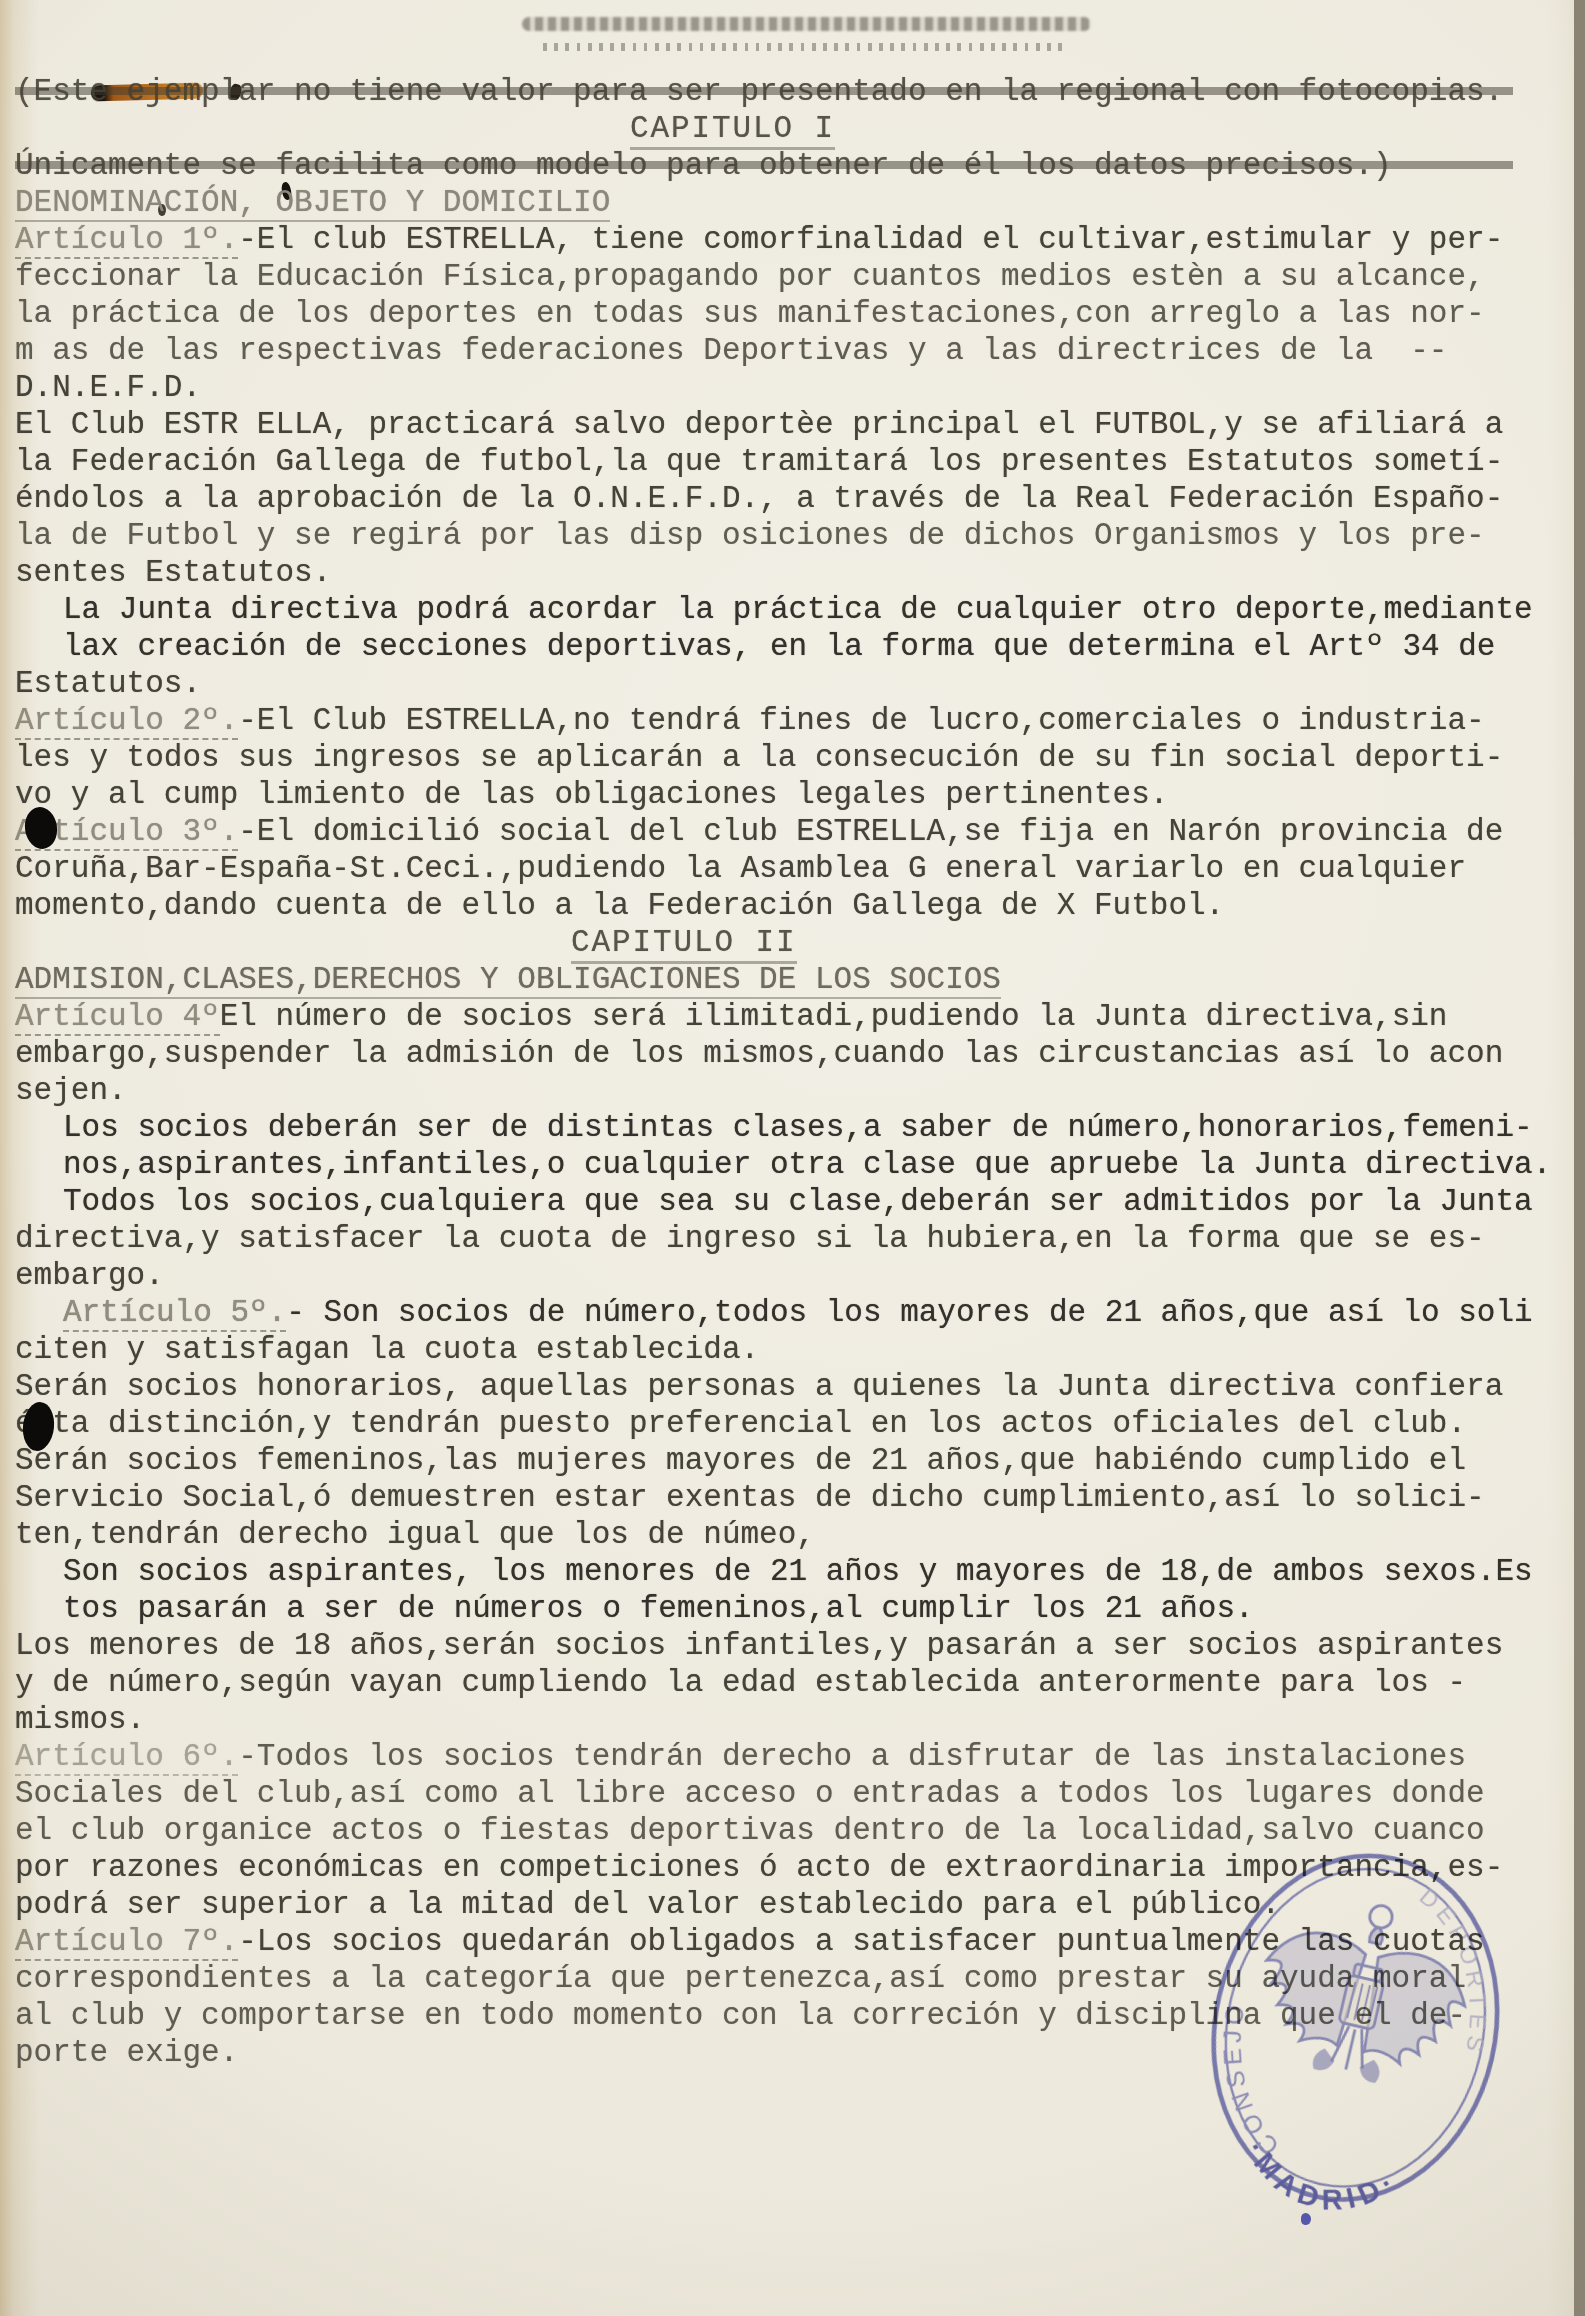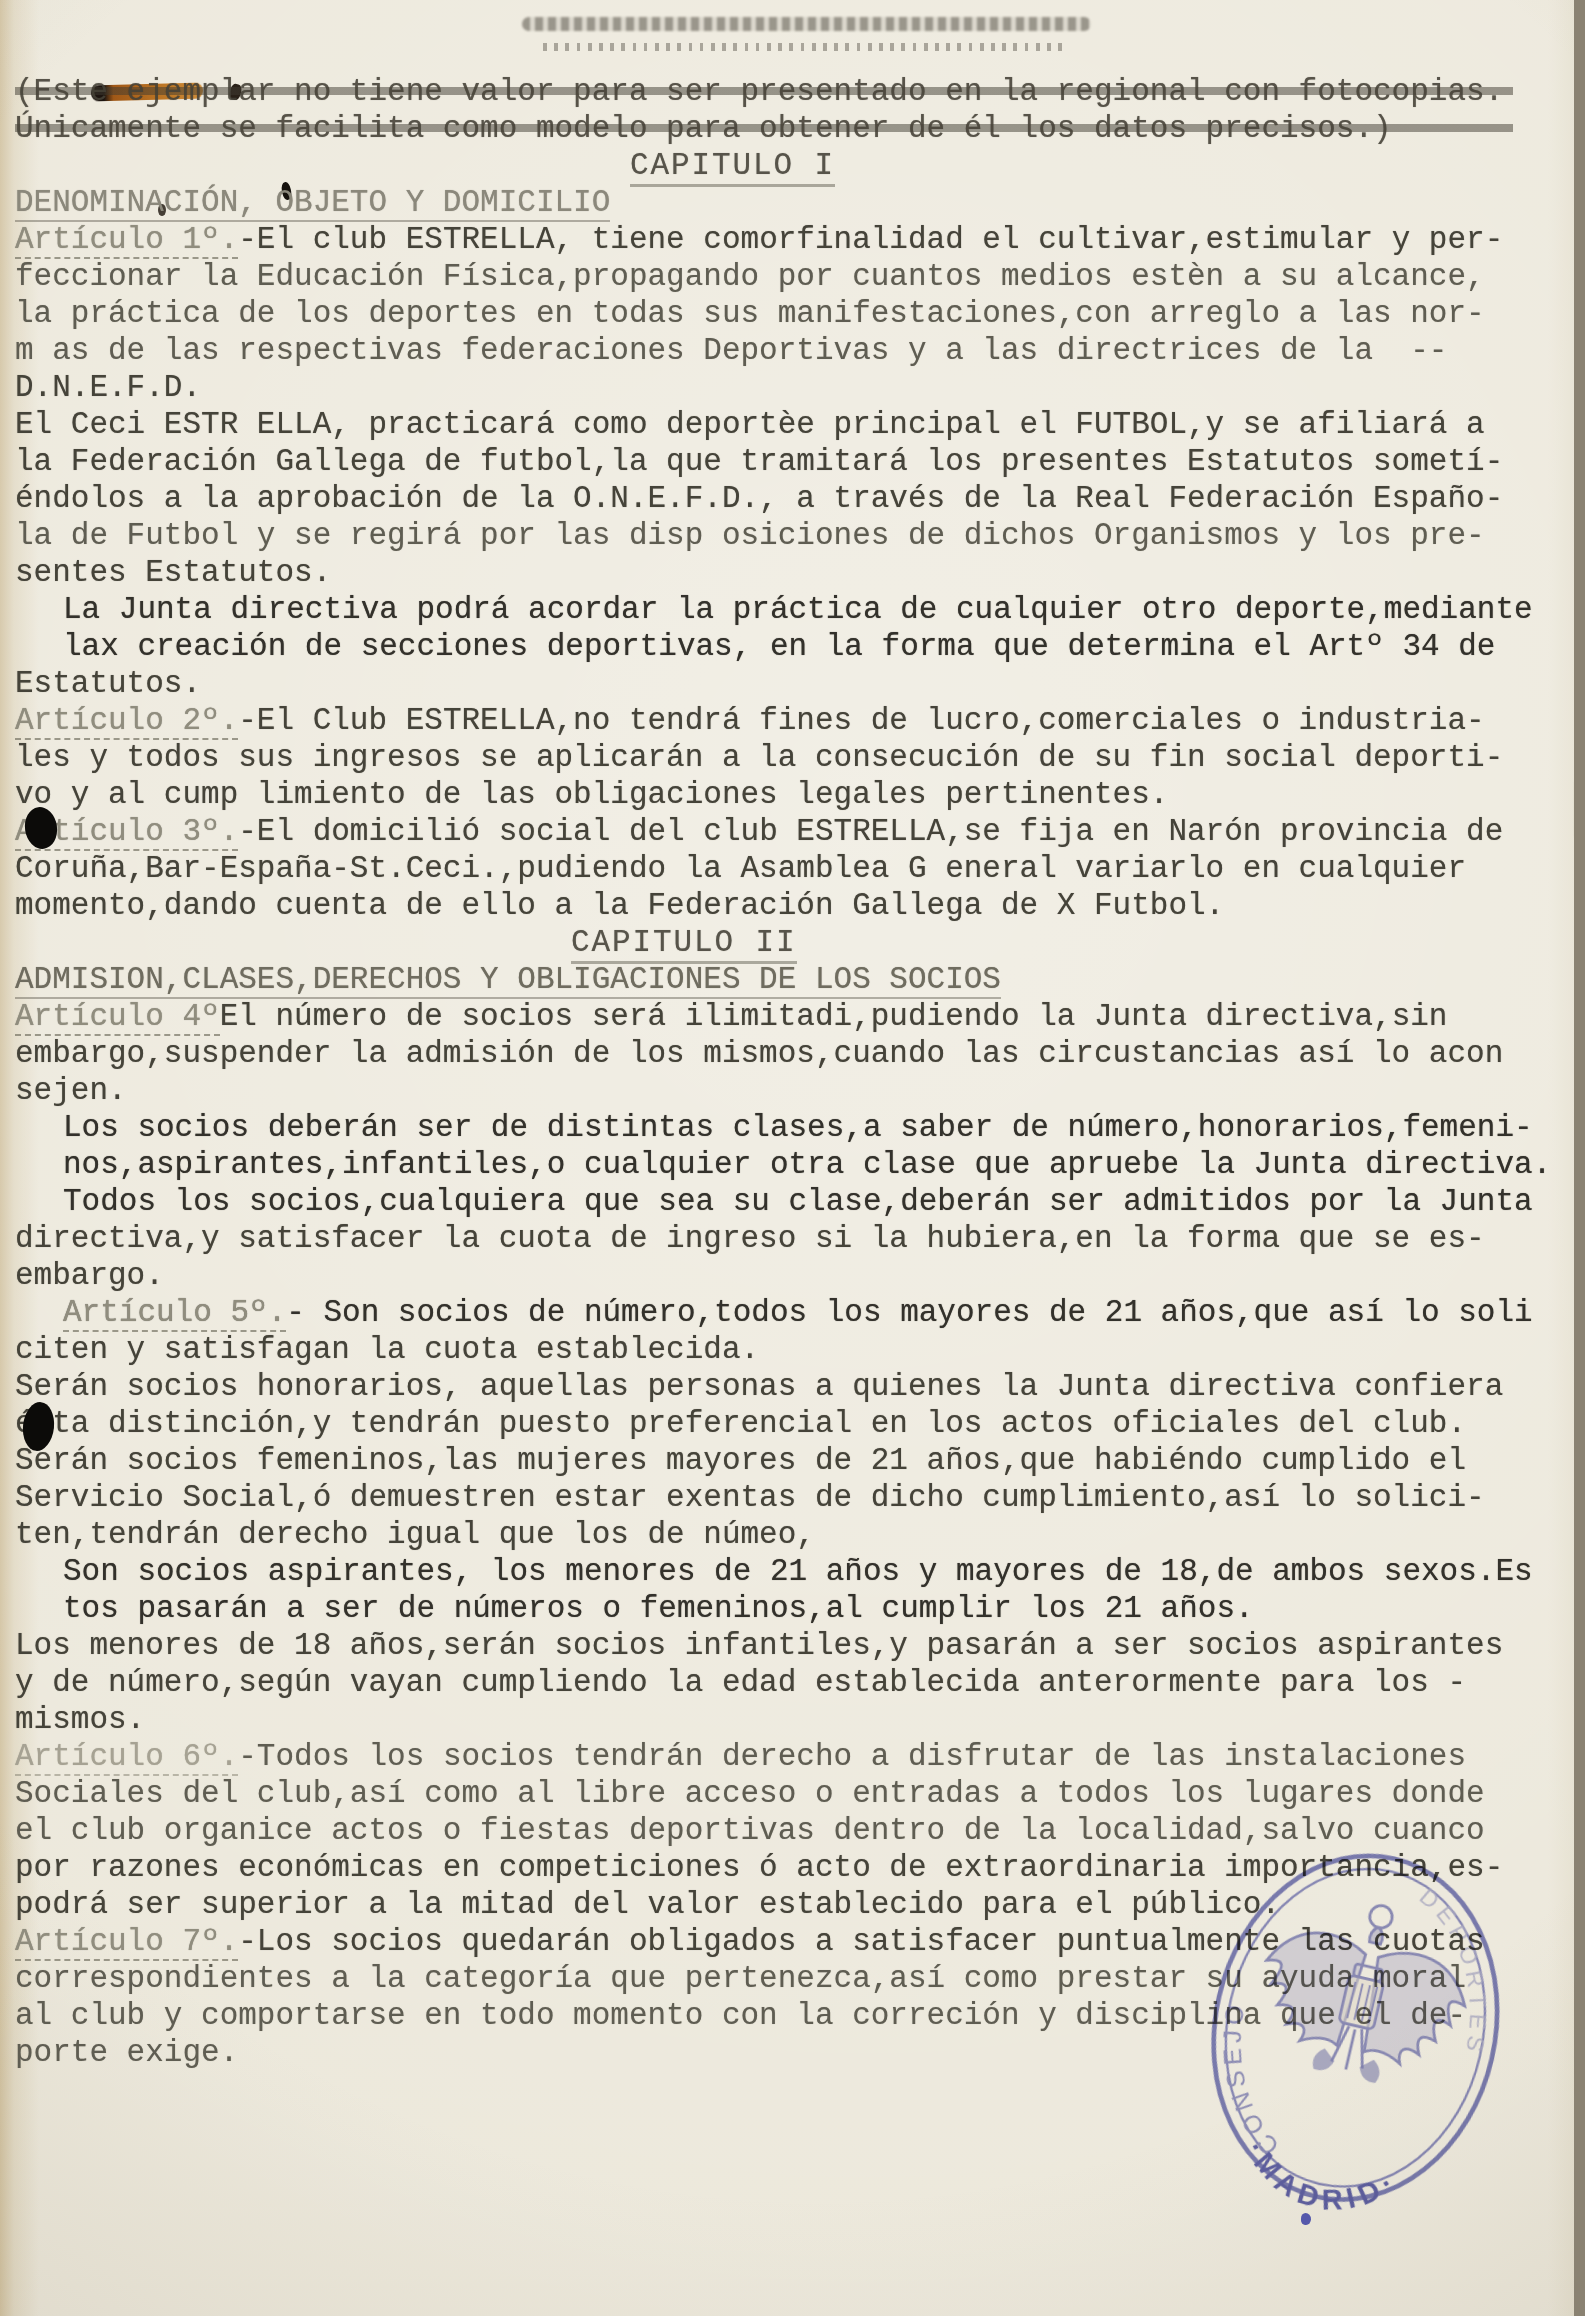--- a/index.html
+++ b/index.html
@@ -87,29 +87,29 @@
   <div class="mark smudge1"></div>
   <div class="mark smudge2"></div>
 
   <div class="mark smear-orange"></div>
   <div class="mark speck1"></div>
   <div class="mark speck2"></div>
   <div class="mark speck3"></div>
 
   <div class="text-col">
       <div class="line struck"><span>(Este ejemplar no tiene valor para ser presentado en la regional con fotocopias.</span></div>
+      <div class="line chapter c1"><span>CAPITULO I</span></div>
       <div class="line struck"><span>Únicamente se facilita como modelo para obtener de él los datos precisos.)</span></div>
-      <div class="line chapter c1"><span>CAPITULO I</span></div>
       <div class="line section s1"><span>DENOMINACIÓN, OBJETO Y DOMICILIO</span></div>
       <div class="line body"><span class="article-label">Artículo 1º.</span><span>-El club ESTRELLA, tiene comorfinalidad el cultivar,estimular y per-</span></div>
       <div class="line body ink-light"><span>feccionar la Educación Física,propagando por cuantos medios estèn a su alcance,</span></div>
       <div class="line body ink-light"><span>la práctica de los deportes en todas sus manifestaciones,con arreglo a las nor-</span></div>
       <div class="line body ink-light"><span>m as de las respectivas federaciones Deportivas y a las directrices de la  --</span></div>
       <div class="line body"><span>D.N.E.F.D.</span></div>
-      <div class="line body"><span>El Ceci ESTR ELLA, practicará como deportèe principal el FUTBOL,y se afiliará a</span></div>
+      <div class="line body"><span>El Club ESTR ELLA, practicará salvo deportèe principal el FUTBOL,y se afiliará a</span></div>
       <div class="line body"><span>la Federación Gallega de futbol,la que tramitará los presentes Estatutos sometí-</span></div>
       <div class="line body"><span>éndolos a la aprobación de la O.N.E.F.D., a través de la Real Federación Españo-</span></div>
       <div class="line body ink-light"><span>la de Futbol y se regirá por las disp osiciones de dichos Organismos y los pre-</span></div>
       <div class="line body"><span>sentes Estatutos.</span></div>
       <div class="line body ink-dark"><span>La Junta directiva podrá acordar la práctica de cualquier otro deporte,mediante</span></div>
       <div class="line body ink-dark"><span>lax creación de secciones deportivas, en la forma que determina el Artº 34 de</span></div>
       <div class="line body"><span>Estatutos.</span></div>
       <div class="line body"><span class="article-label">Artículo 2º.</span><span>-El Club ESTRELLA,no tendrá fines de lucro,comerciales o industria-</span></div>
       <div class="line body"><span>les y todos sus ingresos se aplicarán a la consecución de su fin social deporti-</span></div>
       <div class="line body"><span>vo y al cump limiento de las obligaciones legales pertinentes.</span></div>

